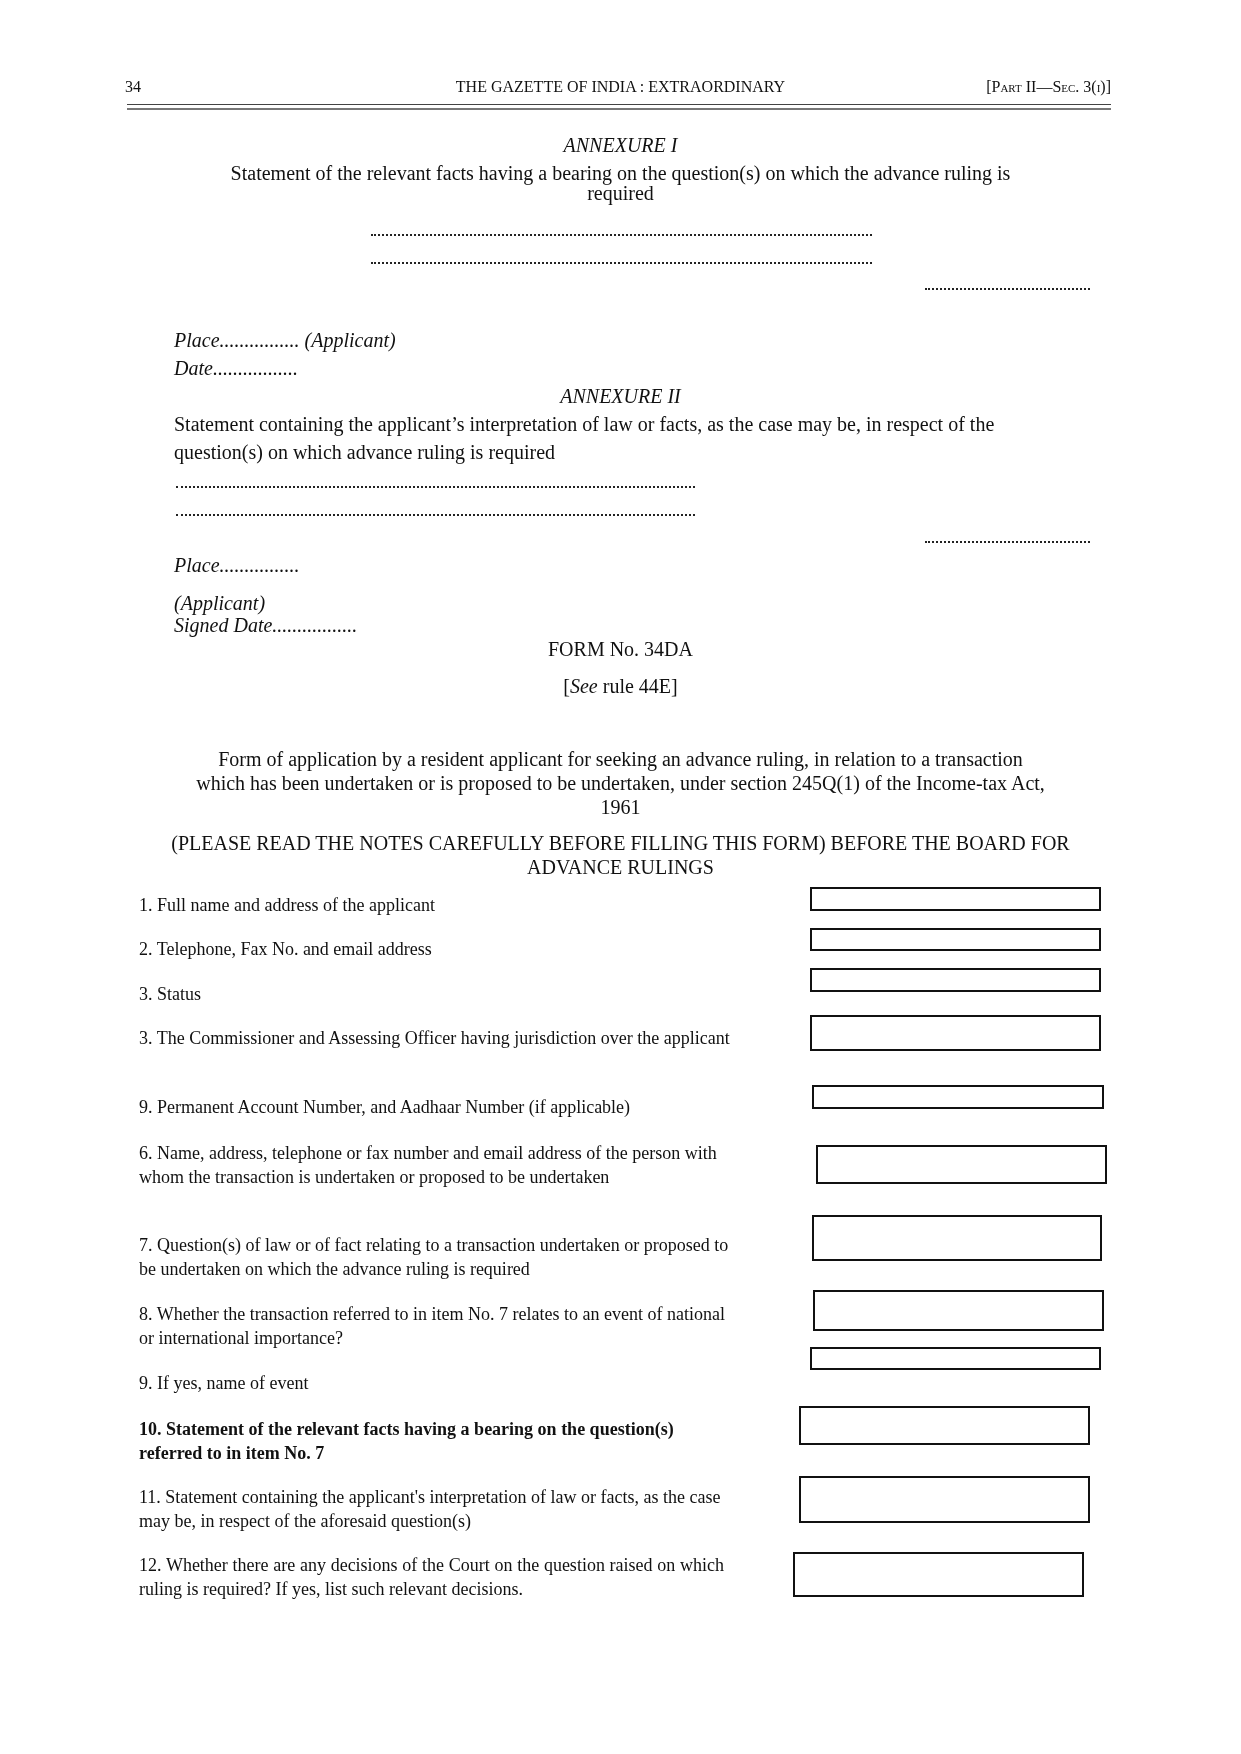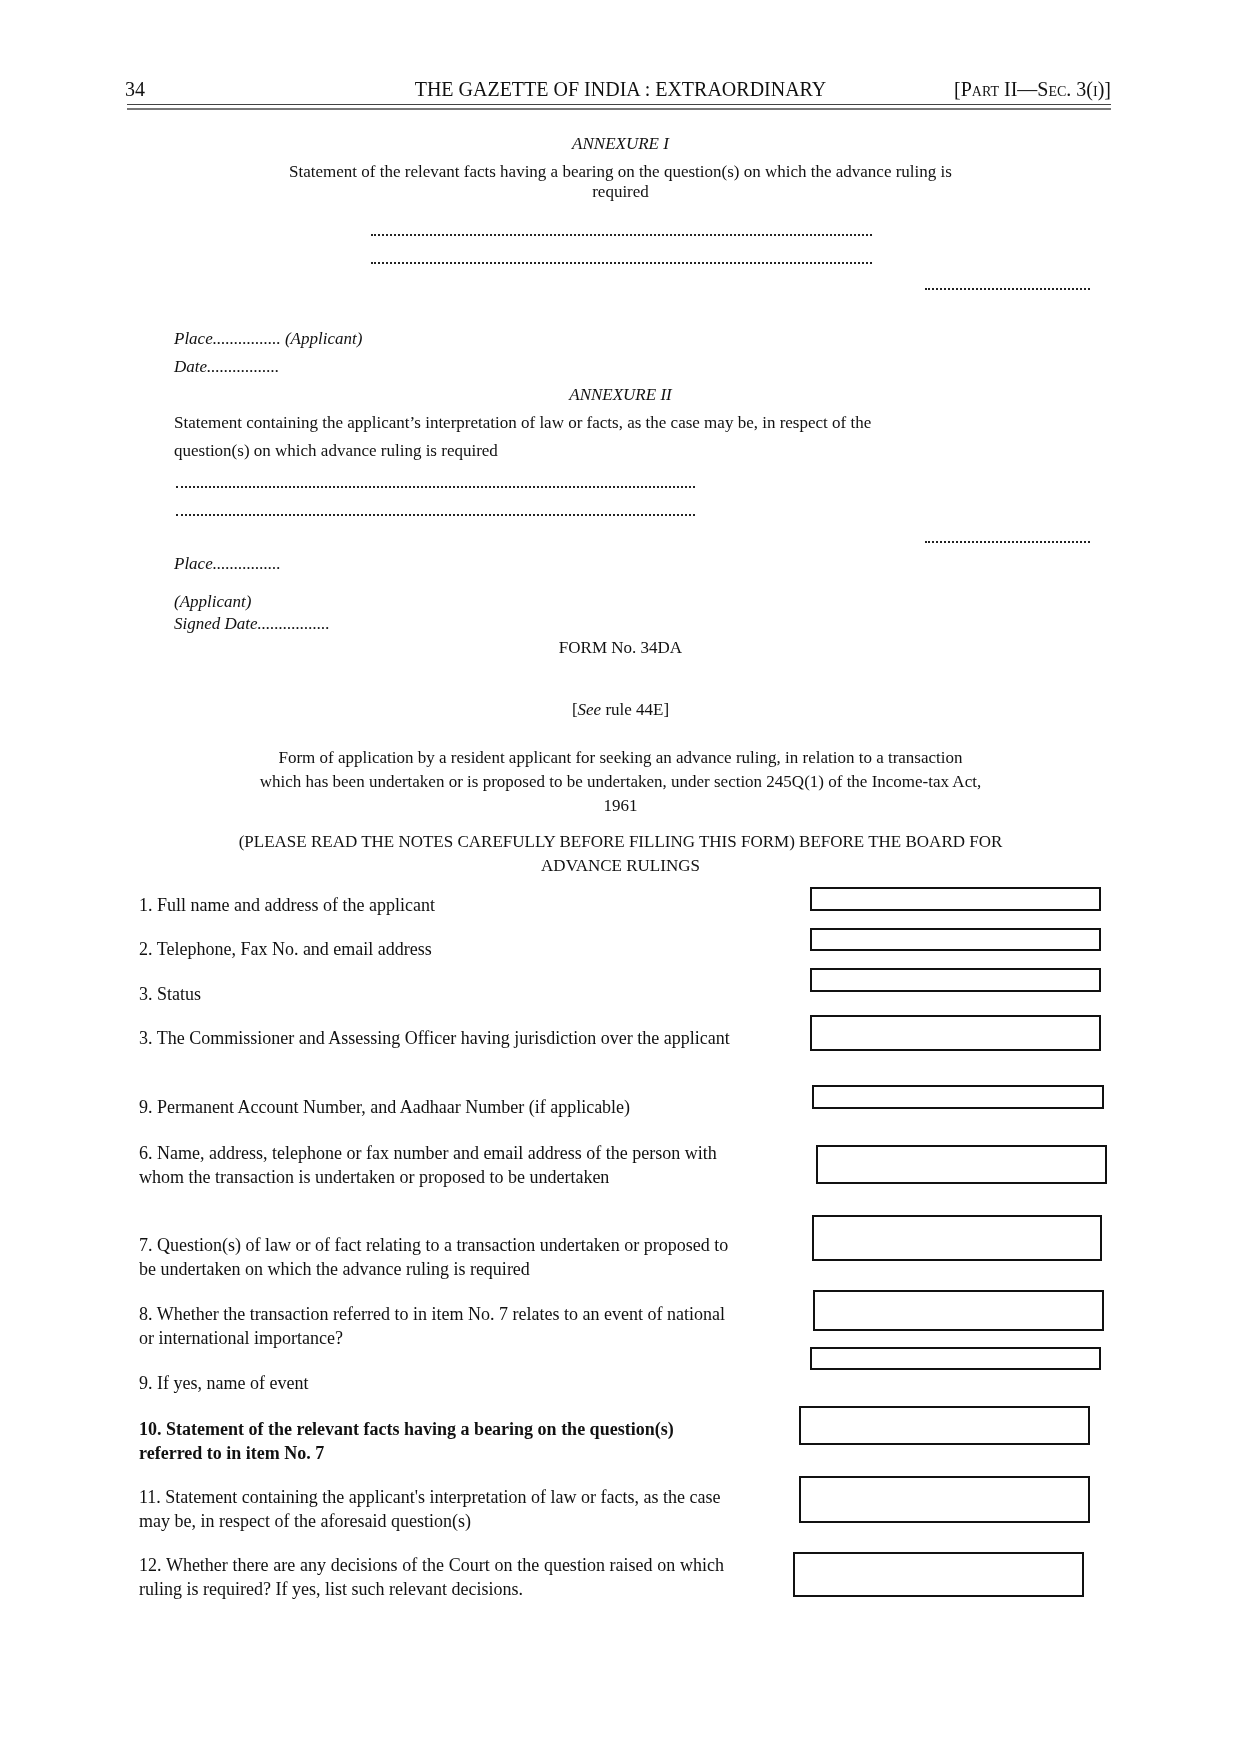--- a/index.html
+++ b/index.html
@@ -1,24 +1,24 @@
 <!DOCTYPE html>
 <html><head>
 <meta charset="utf-8">
 <style>
   html, body { margin: 0; padding: 0; background: #ffffff; }
   body { width: 1241px; height: 1754px; position: relative; overflow: hidden;
          font-family: "Liberation Serif", "DejaVu Serif", serif; color: #111111; }
   .abs { position: absolute; white-space: nowrap; }
-  .hdr { font-size: 20px; top: 78px; }
+  .hdr { font-size: 16px; top: 78px; }
   .rule { position: absolute; left: 127px; width: 984px; background: #444; }
   .center { position: absolute; left: 0; width: 1241px; text-align: center; }
   .bold { font-weight: normal; }
   .ital { font-style: italic; }
-  .t18 { font-size: 17px; }
+  .t18 { font-size: 20px; }
   .dots { position: absolute; height: 0; border-top: 2px dotted #222; }
   .label { position: absolute; left: 139px; font-size: 18px; line-height: 24px; white-space: normal; }
   .box { position: absolute; border: 2px solid #111; background: #fff; box-sizing: border-box; }
   .justify { text-align: justify; text-align-last: left; }
 </style>
 </head>
 <body>
 
 <div class="abs hdr" style="left:125px;">34</div>
 <div class="abs hdr" style="left:0;width:1241px;text-align:center;">THE GAZETTE OF INDIA : EXTRAORDINARY</div>
@@ -39,21 +39,21 @@
 <div class="abs bold t18" style="left:174px;top:413px;">Statement containing the applicant’s interpretation of law or facts, as the case may be, in respect of the</div>
 <div class="abs bold t18" style="left:174px;top:441px;">question(s) on which advance ruling is required</div>
 <div class="dots" style="left:176px;width:519px;top:486px;"></div>
 <div class="dots" style="left:176px;width:519px;top:514px;"></div>
 <div class="dots" style="left:925px;width:165px;top:541px;"></div>
 <div class="abs ital t18" style="left:174px;top:554px;">Place................</div>
 <div class="abs ital t18" style="left:174px;top:582px;margin-top:32px;">Signed Date.................</div>
 <div class="abs ital t18" style="left:174px;top:592px;">(Applicant)</div>
 
 <div class="center bold t18" style="top:638px;">FORM No. 34DA</div>
-<div class="center t18" style="top:700px;"><span>[</span><span class="ital">See</span><span> rule 44E]</span></div>
+<div class="center t18" style="top:675px;"><span>[</span><span class="ital">See</span><span> rule 44E]</span></div>
 <div class="center bold t18" style="top:748px;">Form of application by a resident applicant for seeking an advance ruling, in relation to a transaction</div>
 <div class="center bold t18" style="top:772px;">which has been undertaken or is proposed to be undertaken, under section 245Q(1) of the Income-tax Act,</div>
 <div class="center bold t18" style="top:796px;">1961</div>
 <div class="center t18" style="top:832px;">(PLEASE READ THE NOTES CAREFULLY BEFORE FILLING THIS FORM) BEFORE THE BOARD FOR</div>
 <div class="center t18" style="top:856px;">ADVANCE RULINGS</div>
 
 <div class="label" style="top:893px;width:600px;">1. Full name and address of the applicant</div>
 <div class="box" style="left:810px;top:887px;width:291px;height:24px;"></div>
 
 <div class="label" style="top:937px;width:600px;">2. Telephone, Fax No. and email address</div>

